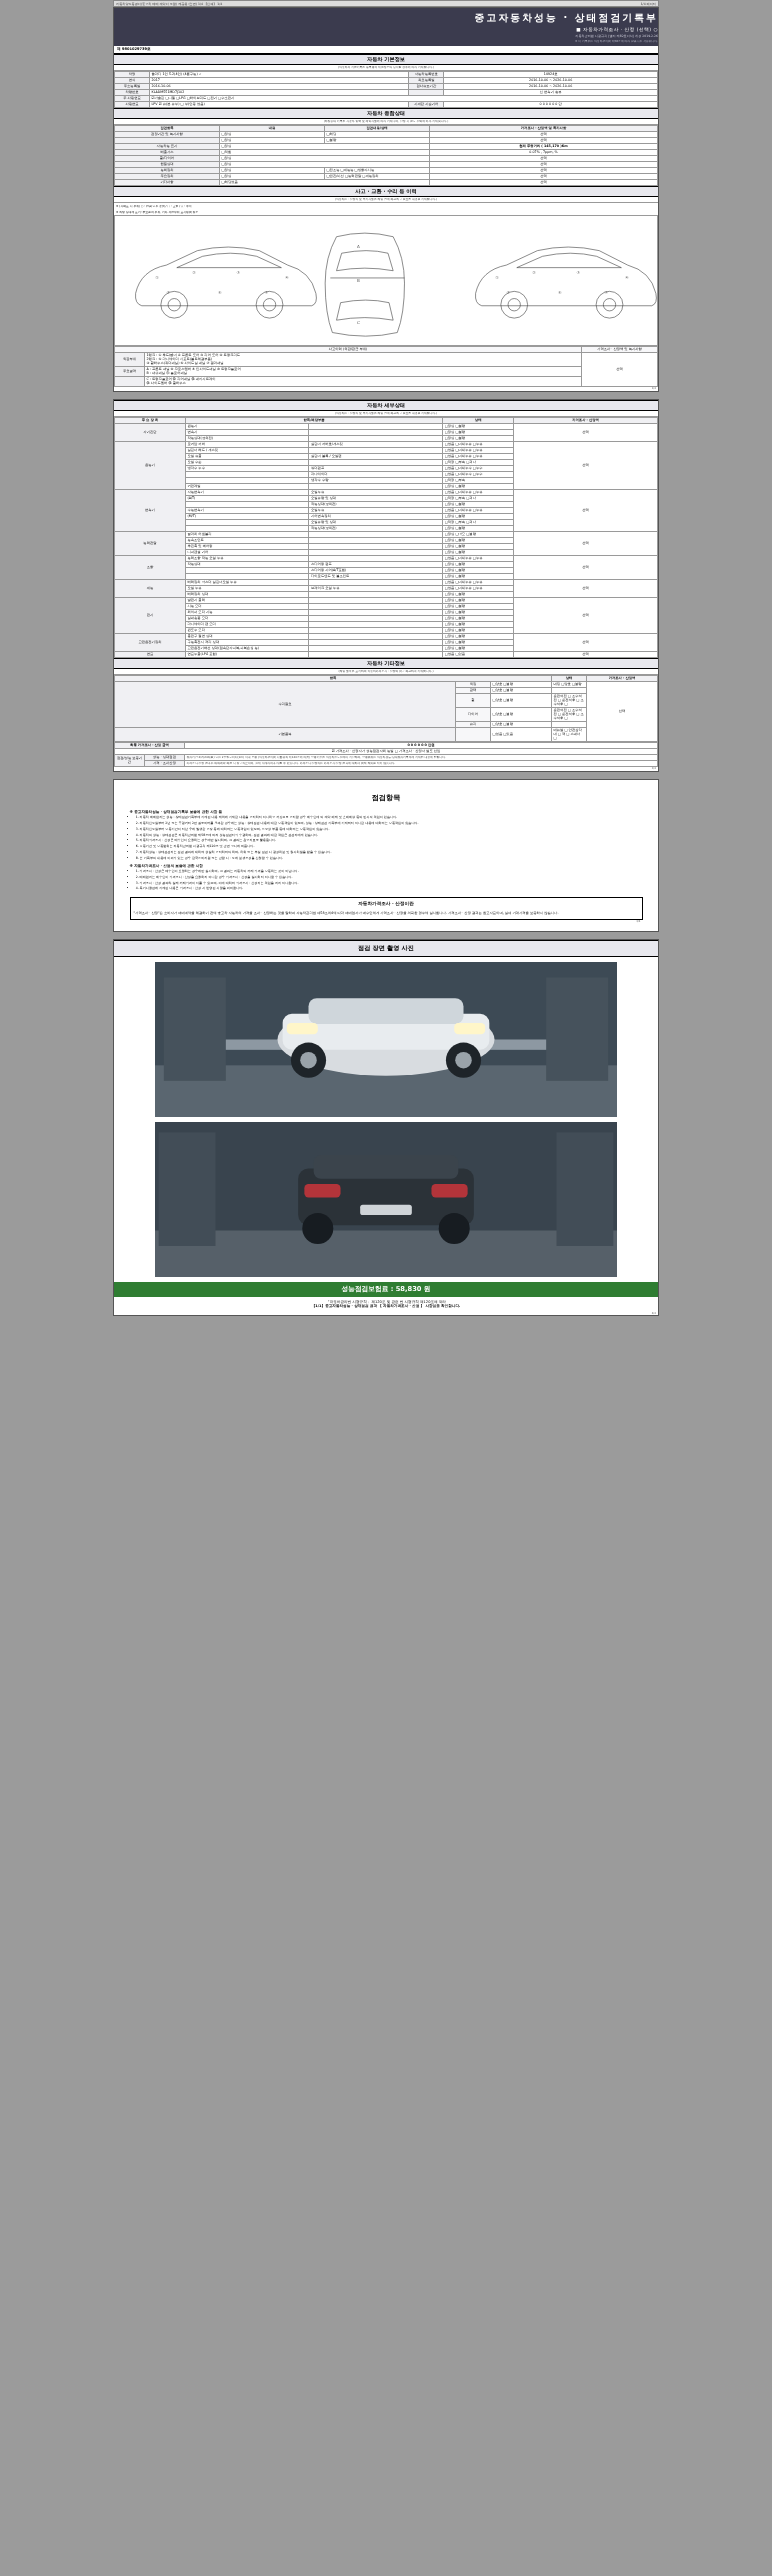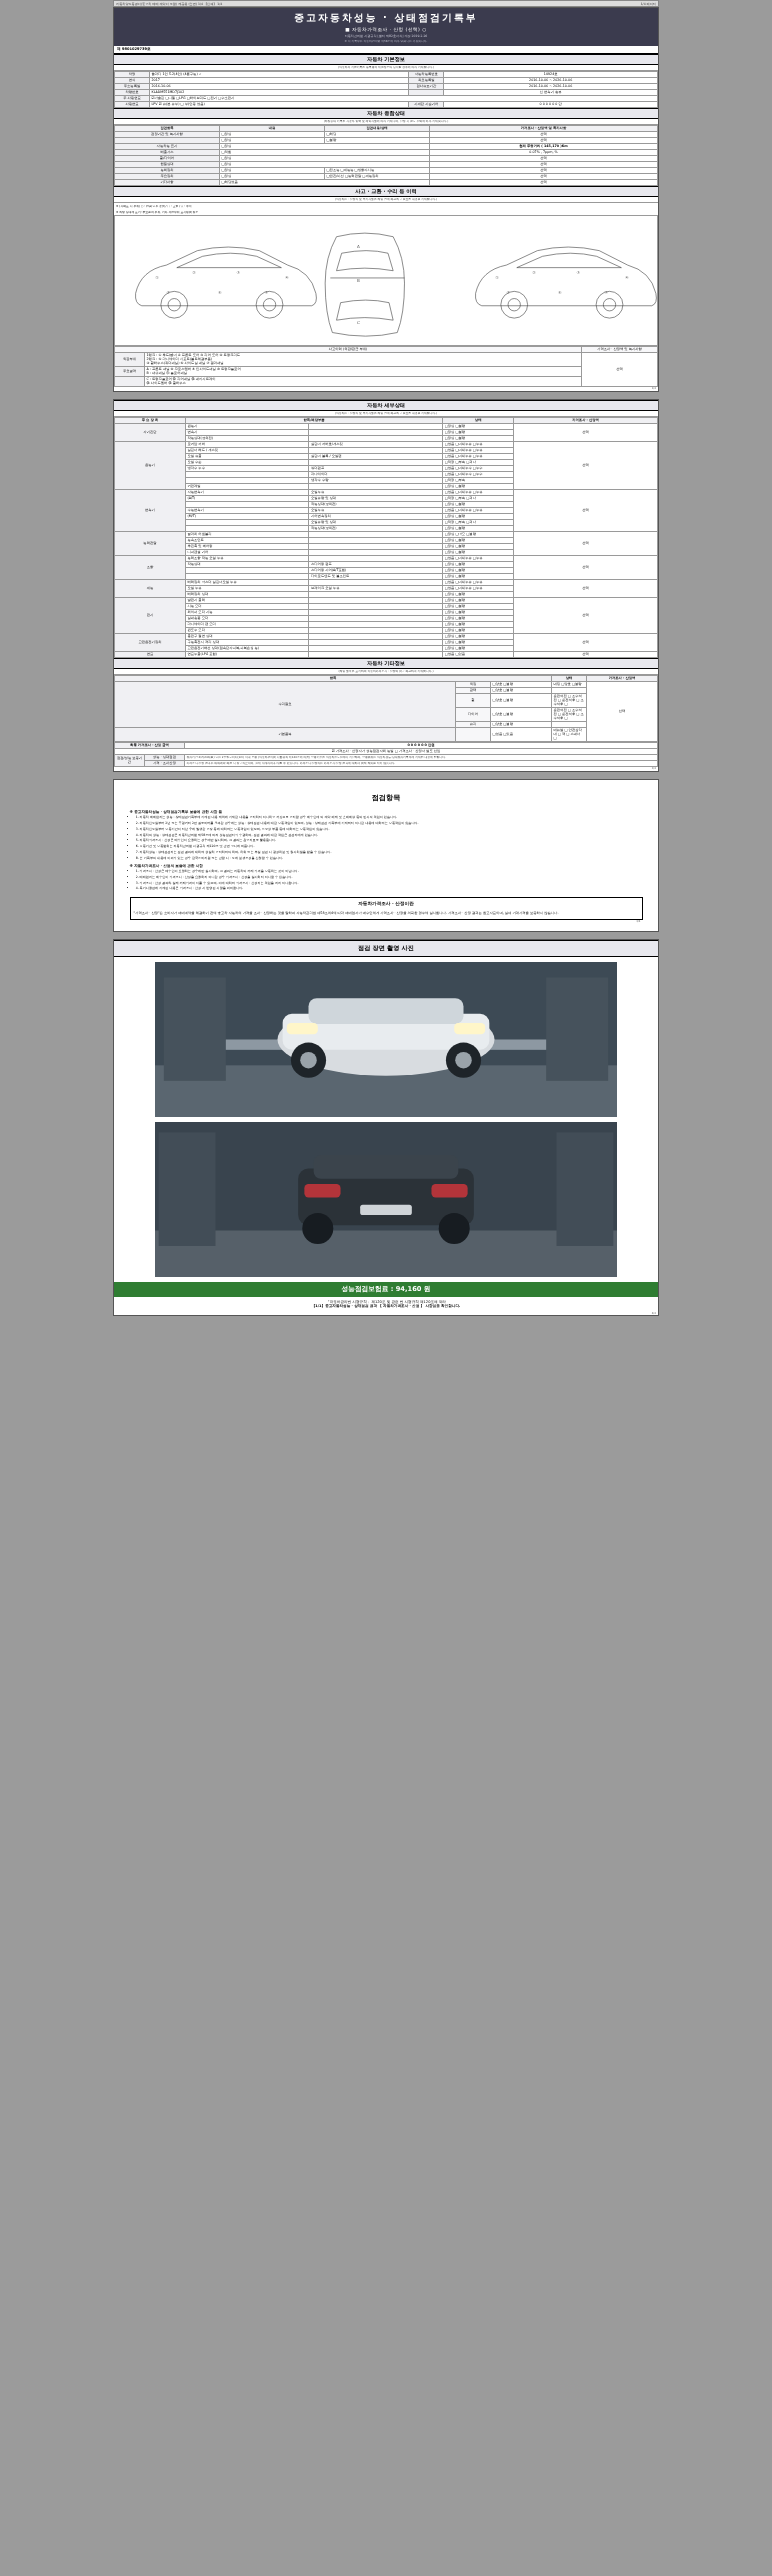--- a/index.html
+++ b/index.html
@@ -2,21 +2,21 @@
 <html style="font-size:8.2px"><head>
 <meta charset="utf-8">
 <style>
   html,body{margin:0;padding:0;background:#9a9a9a;font-family:"DejaVu Sans","Liberation Sans",sans-serif;}
   #page{width:773px;height:2576px;position:relative;background:#9b9b9b;}
   .sheet{background:#fff;border:0.5px solid #555;box-sizing:border-box;margin:0 auto;}
   .s1{width:546px;margin-left:113px;}
   
   .topbar{width:546px;margin-left:113px;background:#dcdcdc;border:0.5px solid #888;box-sizing:border-box;font-size:3.1px;display:flex;justify-content:space-between;padding:0.5px 2.1px;color:#333;}
   
-  .hdr{background:#3b3b4e;color:#fff;text-align:center;padding:4.1px 0 3.1px 0;}
+  .hdr{background:#3b3b4e;color:#fff;text-align:right;padding:4.1px 0 3.1px 0;}
   .hdr .t1{font-size:9.8px;font-weight:bold;letter-spacing:2.1px;}
   .hdr .t2{font-size:4.6px;margin-top:2.1px;letter-spacing:0.5px;}
   .hdr .t3{font-size:3.1px;margin-top:1.5px;color:#c9c9d6;}
   .hdr .t4{font-size:2.8px;margin-top:1px;color:#b5b5c4;}
   .docno{font-size:3.6px;font-weight:bold;padding:1.5px 3.1px;border-bottom:0.5px solid #000;}
   
   .secbar{background:#e8e8ee;border-top:0.5px solid #000;border-bottom:0.5px solid #000;text-align:center;font-size:5.2px;font-weight:bold;padding:1px 0;}
   .secsub{font-size:2.8px;text-align:center;color:#444;padding:0.5px 0;border-bottom:0.5px solid #999;}
   table{border-collapse:collapse;width:100%;font-size:3.3px;}
   td,th{border:0.5px solid #9a9a9a;padding:0.5px 1.5px;vertical-align:middle;}
@@ -618,21 +618,21 @@
           <rect x="538" y="120" width="70" height="26" rx="8" fill="#b3343a"></rect>
           <rect x="400" y="160" width="100" height="20" rx="5" fill="#cfd4d8"></rect>
           <circle cx="318" cy="206" r="30" fill="#171c21"></circle>
           <circle cx="582" cy="206" r="30" fill="#171c21"></circle>
         </g>
         <rect x="10" y="20" width="110" height="220" fill="#424d57"></rect>
         <rect x="780" y="20" width="110" height="220" fill="#424d57"></rect>
       </svg>
     </div>
   </div>
-  <div class="greenbar">성능점검보험료 : 94,160 원</div>
+  <div class="greenbar">성능점검보험료 : 58,830 원</div>
   <div style="text-align:center;font-size:3.6px;padding:2.6px 0 0.5px 0;">「자동차관리법 시행규칙」 제120조 및 관련 법 시행규칙 제120조에 따라</div>
   <div style="text-align:center;font-size:3.6px;padding:0 0 3.1px 0;font-weight:bold;">【1/1】중고자동차성능 · 상태점검 결과 【 자동차가격조사 · 산정 】 사항임을 확인합니다.</div>
   <div class="pagefoot">4/4</div>
 </div>
 
 <div style="height:10.3px"></div>
 </div>
 
 
 </body></html>

